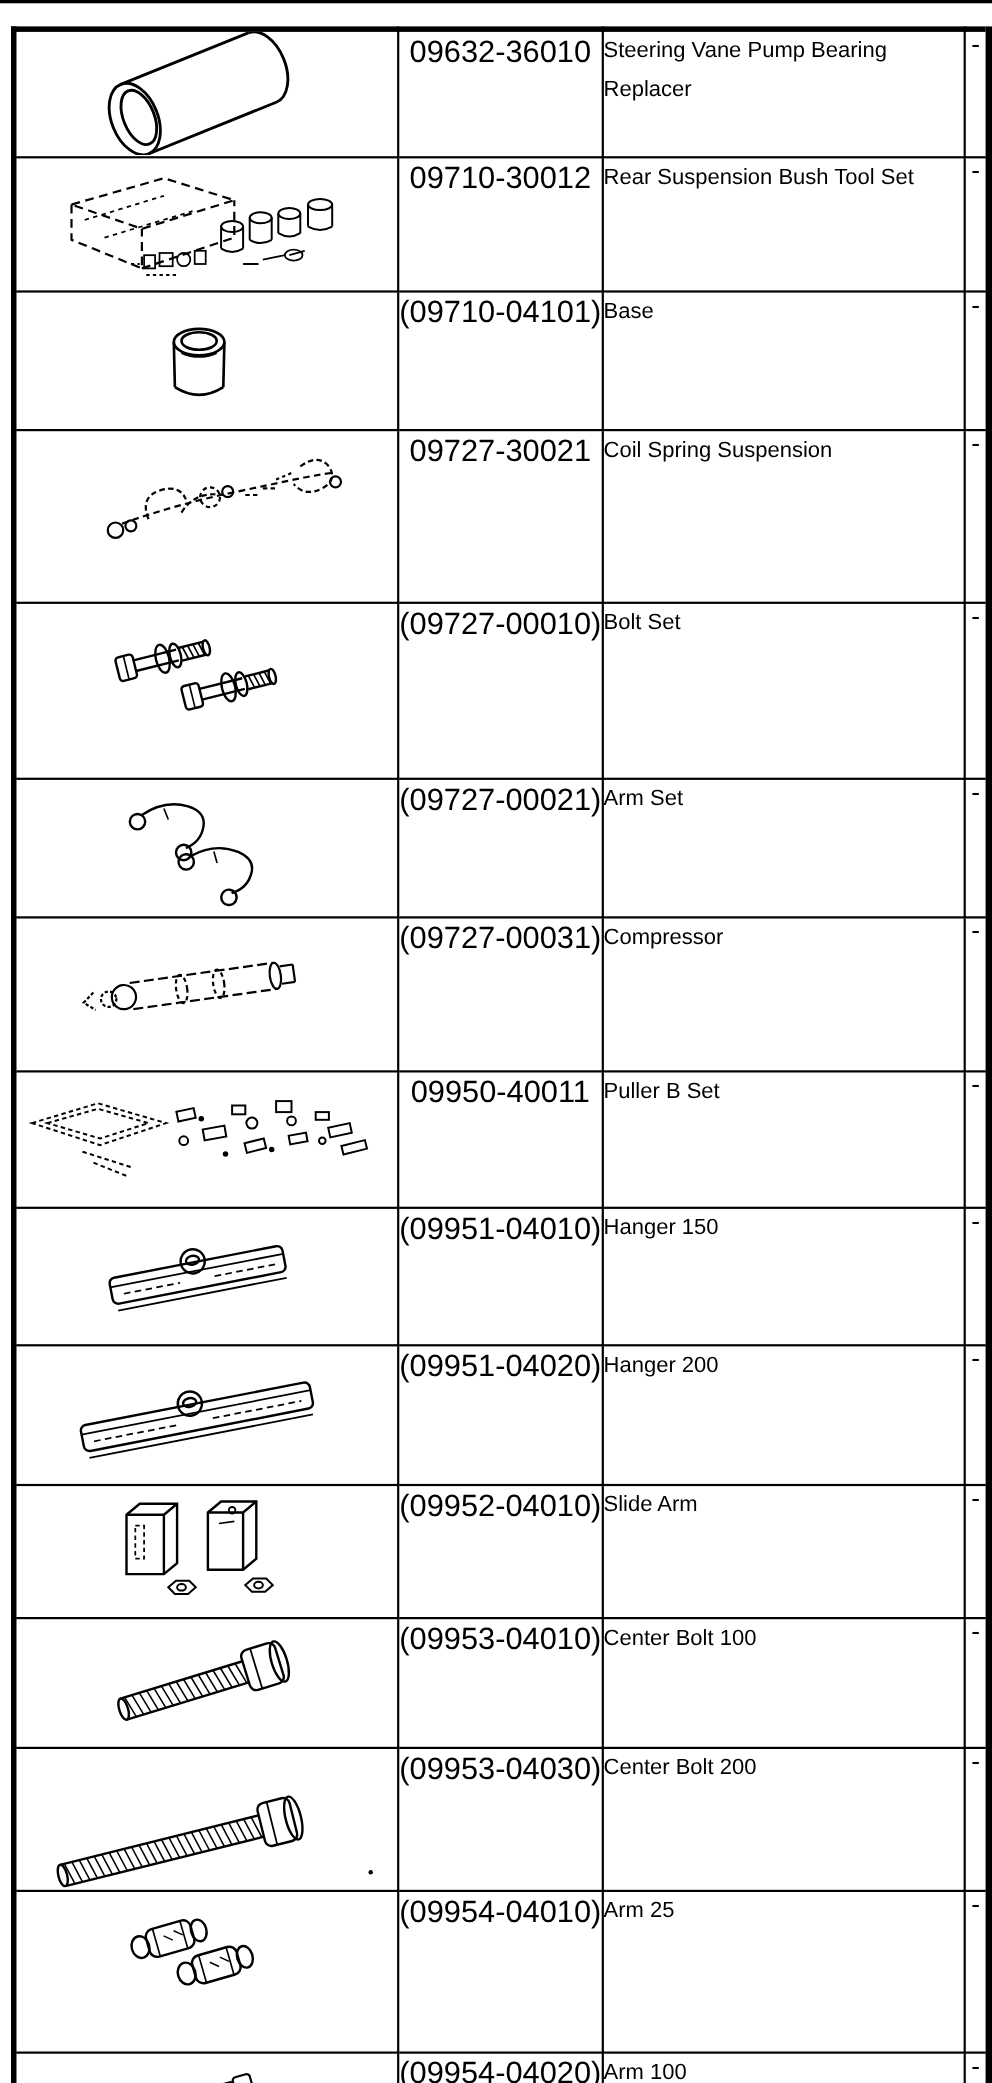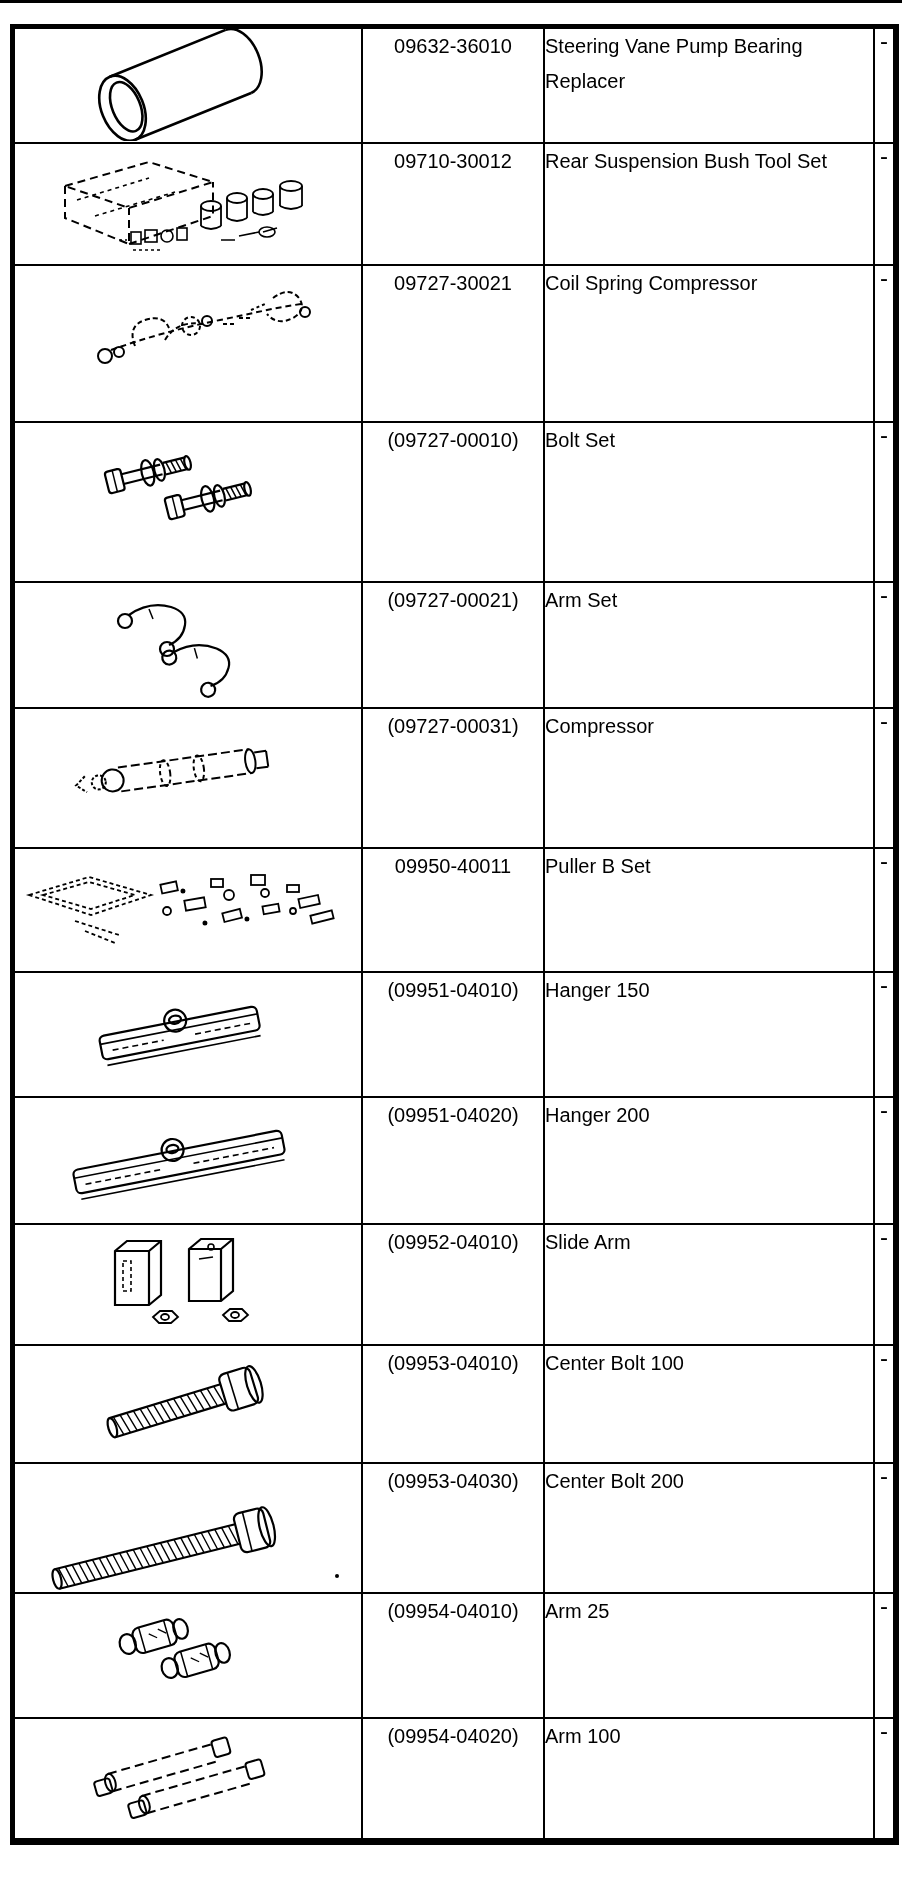--- a/index.html
+++ b/index.html
@@ -9,21 +9,21 @@
     color:#000;
   }
   .scan-line{position:absolute;left:0;top:0;width:902px;height:3px;background:#000;}
   table.sst{
     position:absolute;left:10px;top:24px;
     border-collapse:collapse;table-layout:fixed;
     border:5px solid #000;border-bottom-width:7px;border-right-width:6px;
   }
   table.sst td{border:2px solid #000;vertical-align:top;padding:0;overflow:hidden;}
   td.ill{width:346px;}
-  td.pn{width:180px;text-align:center;padding-top:13px;font-size:20px;line-height:35px;white-space:nowrap;}
+  td.pn{width:180px;text-align:center;padding-top:13px;font-size:28px;line-height:35px;white-space:nowrap;}
   td.nm{width:328px;padding:11px 2px 0 9px;font-size:20px;line-height:35px;}
   td.rk{width:18px;text-align:center;padding-top:11px;font-size:24px;line-height:24px;}
   td.ill svg{display:block;}
 </style>
 </head>
 <body>
 
 <div class="scan-line"></div>
 
 <table class="sst">
@@ -79,41 +79,57 @@
             <ellipse cx="252" cy="88" rx="8" ry="5"></ellipse>
           </g>
         </g>
       </svg>
     </td>
     <td class="pn"><span>09710-30012</span></td>
     <td class="nm"><span>Rear Suspension Bush Tool Set</span></td>
     <td class="rk"><span>-</span></td>
   </tr>
 
+  <tr style="height:126px">
+    <td class="ill">
+      <svg width="342" height="122" viewBox="0 0 342 122" aria-label="base-cylindrical-cup">
+        <g fill="none" stroke="#000" stroke-width="2.4">
+          <ellipse cx="166" cy="45" rx="23" ry="12"></ellipse>
+          <ellipse cx="166" cy="44" rx="16" ry="8"></ellipse>
+          <path d="M143,45 L144,86 M189,45 L188,86"></path>
+          <path d="M144,86 Q166,100 188,86"></path>
+          <path stroke-width="1.6" d="M150,55 Q166,62 182,55"></path>
+        </g>
+      </svg>
+    </td>
+    <td class="pn"><span>(09710-04101)</span></td>
+    <td class="nm"><span>Base</span></td>
+    <td class="rk"><span>-</span></td>
+  </tr>
 
   <tr style="height:157px">
     <td class="ill">
       <svg width="342" height="121" viewBox="0 0 342 121" aria-label="coil-spring-compressor-assembly">
         <g fill="none" stroke="#000" stroke-width="2">
           <path stroke-dasharray="6 4" d="M96,84 C130,72 165,62 205,54 C235,48 258,42 286,38"></path>
           <circle cx="90" cy="90" r="7"></circle>
           <circle cx="104" cy="86" r="5"></circle>
           <path stroke-dasharray="5 3" d="M120,80 q-8,-20 10,-26 q18,-6 24,8"></path>
           <path stroke-dasharray="5 3" d="M150,74 q12,-20 38,-16"></path>
           <circle cx="176" cy="60" r="9" stroke-dasharray="4 3"></circle>
           <circle cx="192" cy="55" r="5"></circle>
           <path stroke-dasharray="4 3" d="M208,58 h12 M224,52 h12"></path>
           <path stroke-dasharray="5 3" d="M258,32 q16,-12 26,0 q8,12 -6,20 q-16,8 -26,-4"></path>
           <circle cx="290" cy="46" r="5"></circle>
           <path stroke-dasharray="3 3" d="M236,44 l14,-6"></path>
         </g>
       </svg>
     </td>
     <td class="pn"><span>09727-30021</span></td>
-    <td class="nm"><span>Coil Spring Compressor</span></td>
+    <td class="nm"><span>Coil Spring Suspension</span></td>
     <td class="rk"><span>-</span></td>
   </tr>
 
   <tr style="height:160px">
     <td class="ill">
       <svg width="342" height="120" viewBox="0 0 342 120" aria-label="two-bolts-with-nuts-and-washers">
         <g fill="none" stroke="#000" stroke-width="2.2">
           <g transform="translate(92,60) rotate(-14)">
             <rect x="0" y="-11" width="16" height="22" rx="3"></rect>
             <path stroke-width="1.5" d="M8,-11 L8,11"></path>
@@ -308,21 +324,21 @@
           <ellipse cx="254" cy="88" rx="7" ry="20"></ellipse>
         </g>
         <circle cx="322" cy="112" r="2" fill="#000" stroke="none"></circle>
       </svg>
     </td>
     <td class="pn"><span>(09953-04030)</span></td>
     <td class="nm"><span>Center Bolt 200</span></td>
     <td class="rk"><span>-</span></td>
   </tr>
 
-  <tr style="height:125px">
+  <tr style="height:147px">
     <td class="ill">
       <svg width="342" height="121" viewBox="0 0 342 121" aria-label="two-short-arm-cylinders-25">
         <g fill="none" stroke="#000" stroke-width="2.2">
           <g transform="translate(106,52) rotate(-16)">
             <rect x="14" y="-13" width="42" height="26" rx="7"></rect>
             <path stroke-width="1.5" d="M22,-13 L22,13 M48,-13 L48,13"></path>
             <ellipse cx="7" cy="0" rx="8" ry="10"></ellipse>
             <ellipse cx="62" cy="0" rx="7" ry="10"></ellipse>
             <path stroke-width="1.3" d="M30,-4 l7,6 M40,-6 l7,6"></path>
           </g>

